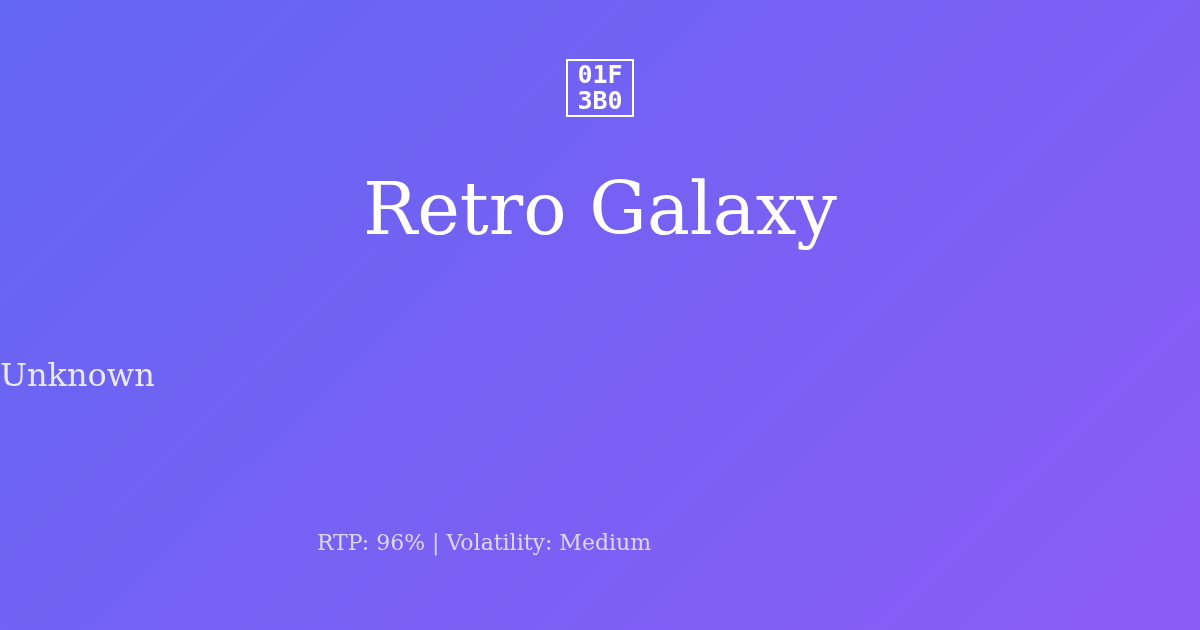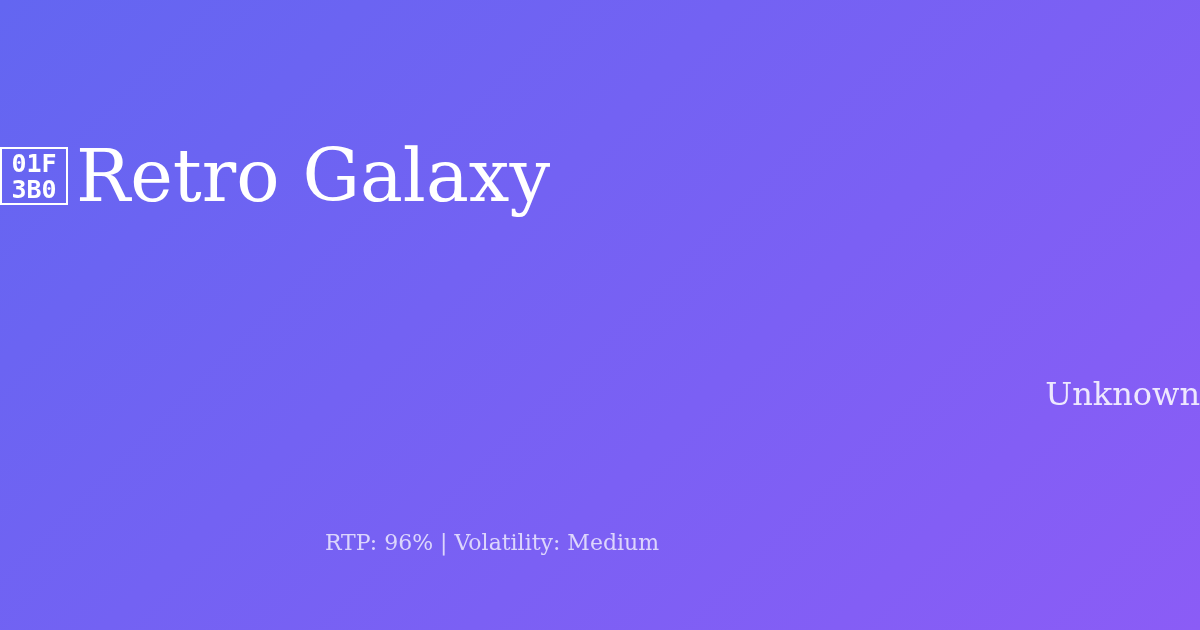--- a/index.html
+++ b/index.html
@@ -28,22 +28,23 @@
   }
 
   
   .title-row {
     position: absolute;
     top: 0;
     left: 0;
     width: 1200px;
     height: 340px;
     display: flex;
-    flex-direction: row;
+    flex-direction: column;
     align-items: center;
+    justify-content: center;
     gap: 8px;
     padding-top: 12px;
     box-sizing: border-box;
   }
 
   
   .tofu {
     display: inline-flex;
     flex-direction: column;
     align-items: center;
@@ -72,37 +73,37 @@
     font-weight: 400;
     font-size: 72px;
     line-height: 1;
     color: #ffffff;
     white-space: nowrap;
   }
 
   
   .subtitle {
     position: absolute;
-    top: 373px;
+    top: 354px;
     left: 0;
     width: 1200px;
-    text-align: right;
+    text-align: left;
     font-family: "DejaVu Serif", "Liberation Serif", serif;
     font-weight: 400;
     font-size: 32px;
     line-height: 42px;
     color: rgba(255, 255, 255, 0.86);
     white-space: nowrap;
   }
 
   
   .footer-meta {
     position: absolute;
     top: 528px;
-    left: 8px;
+    left: 0;
     width: 968px;
     text-align: center;
     font-family: "DejaVu Serif", "Liberation Serif", serif;
     font-weight: 400;
     font-size: 22px;
     line-height: 30px;
     color: rgba(255, 255, 255, 0.74);
     white-space: nowrap;
   }
 </style>

